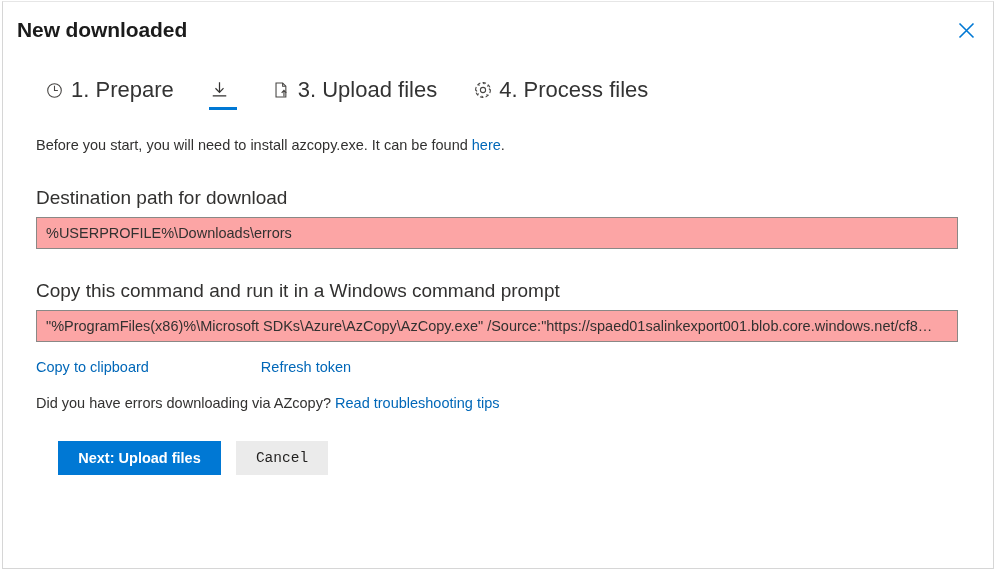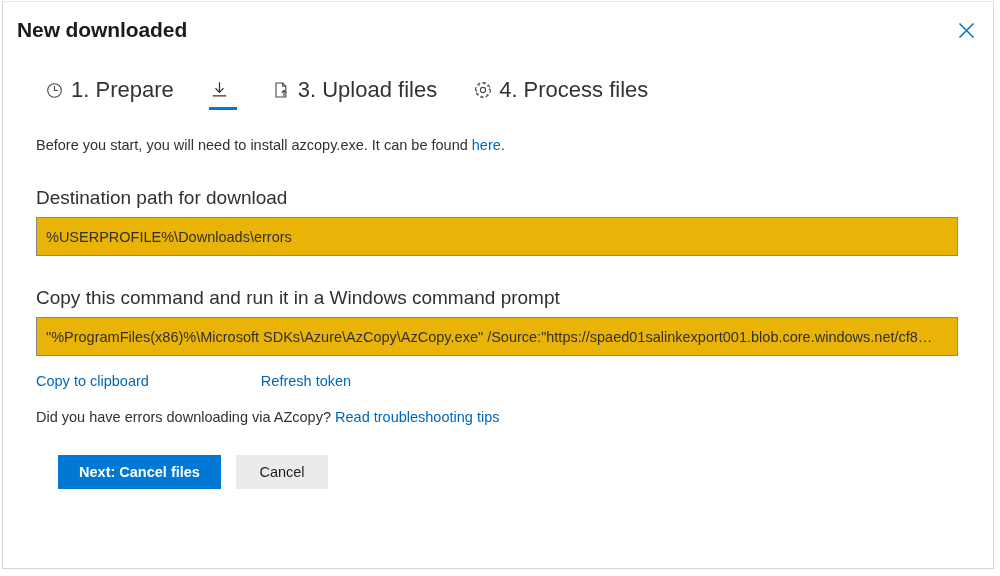--- a/index.html
+++ b/index.html
@@ -115,23 +115,23 @@
 
   .field-label {
     font-size: 19px;
     color: #323130;
     margin-top: 31px;
     margin-bottom: 8px;
   }
   .textbox {
     display: block;
     width: 922px;
-    height: 39px;
+    height: 32px;
     border: 1px solid #8a8886;
-    background: #eab308;
+    background: #fca5a5;
     font-family: "Liberation Sans", sans-serif;
     font-size: 14.5px;
     color: #323130;
     padding: 0 9px;
     outline: none;
   }
   .textbox::placeholder { color: #a19f9d; }
 
   .links-row {
     margin-top: 17px;
@@ -168,20 +168,21 @@
     background: #0078d4;
     color: #ffffff;
     font-weight: bold;
     min-width: 163px;
   }
   .btn-secondary {
     background: #ebebeb;
     color: #201f1e;
     min-width: 92px;
     margin-left: 15px;
+    font-family: Liberation Mono, monospace;
   }
 </style>
 </head>
 <body>
 
 <div id="dialog">
 
   <div class="titlebar">
     <div class="title">New downloaded</div>
     <button class="close-btn">
@@ -264,18 +265,18 @@
       <a class="link">Copy to clipboard</a>
       <span class="gap"></span>
       <a class="link">Refresh token</a>
     </div>
 
     <div class="trouble">
       <span>Did you have errors downloading via AZcopy? </span><a class="link">Read troubleshooting tips</a>
     </div>
 
     <div class="buttons">
-      <button class="btn btn-primary">Next: Cancel files</button>
+      <button class="btn btn-primary">Next: Upload files</button>
       <button class="btn btn-secondary">Cancel</button>
     </div>
 
   </div>
 </div>
 
 </body></html>

